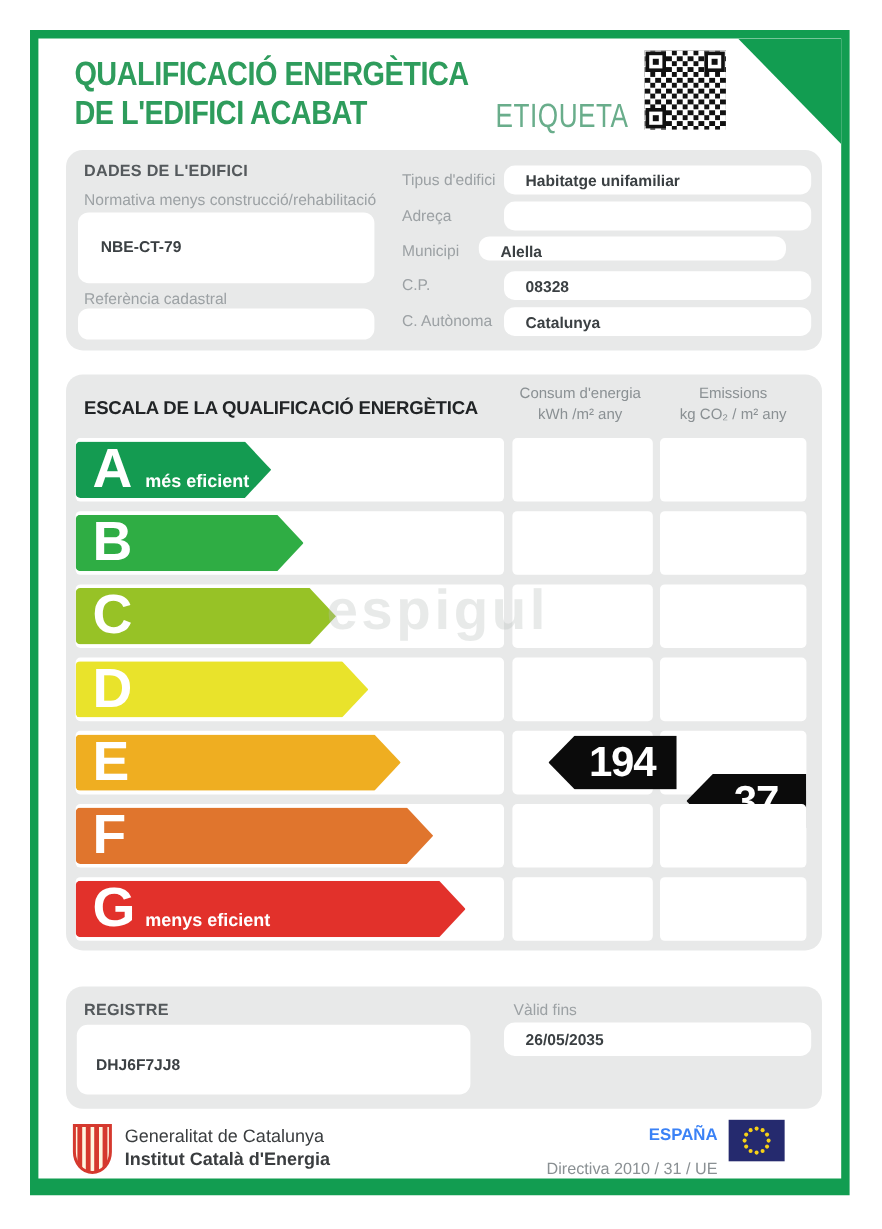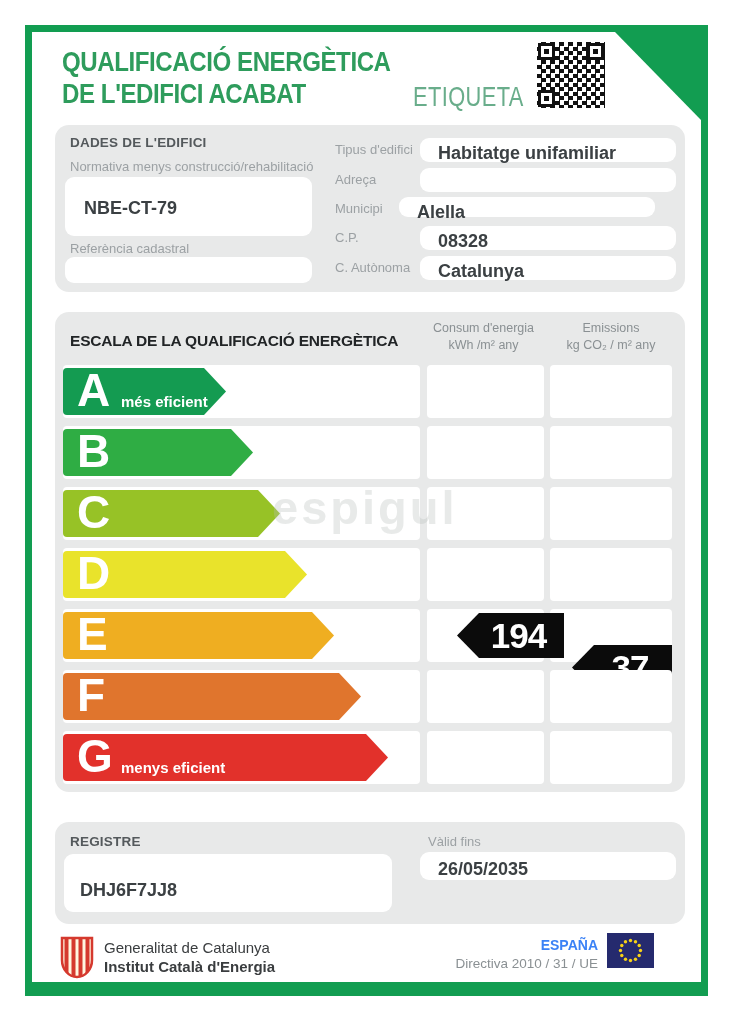--- a/index.html
+++ b/index.html
@@ -20,21 +20,21 @@
   .finder::before{content:"";position:absolute;left:3px;top:3px;width:5px;height:5px;background:#111;}
   .f-tl{left:1px;top:1px}.f-tr{right:1px;top:1px}.f-bl{left:1px;bottom:1px}
   
   .panel{position:absolute;left:23px;width:630px;background:var(--panel-gray,#E8E9E9);border-radius:14px;}
   .panel-dades{top:93px;height:167px;}
   .panel-escala{top:280px;height:480px;}
   .panel-registre{top:790px;height:102px;}
   .sec-title{position:absolute;font-size:13.5px;font-weight:700;color:#54595C;letter-spacing:.2px;}
   .lbl{position:absolute;font-size:13px;color:#9CA1A4;}
   .box{position:absolute;background:#fff;border-radius:9px;}
-  .val{font-size:18px;font-weight:700;color:#3B4043;}
+  .val{font-size:13px;font-weight:700;color:#3B4043;}
   
   .esc-title{position:absolute;left:15px;top:20px;font-size:15.5px;font-weight:700;color:#212426;letter-spacing:-.2px;}
   .col-head{position:absolute;top:8px;text-align:center;font-size:12.5px;color:#8A9093;line-height:17px;}
   .scale-row{position:absolute;left:0;right:0;height:53px;}
   .row-track{position:absolute;left:8px;top:0;width:357px;height:53px;background:#fff;border-radius:4px;}
   .cell{position:absolute;top:0;height:53px;background:#fff;border-radius:4px;}
   .cell-consum{left:372px;width:117px;}
   .cell-emiss{left:495px;width:122px;}
   .arrow{position:absolute;left:8px;top:3px;height:47px;border-radius:4px;
          clip-path:polygon(0 0,calc(100% - 22px) 0,100% 50%,calc(100% - 22px) 100%,0 100%);}
@@ -46,21 +46,21 @@
          font-size:35px;font-weight:700;letter-spacing:-1px;}
   .va-consum{left:402px;width:107px;}
   .va-emiss{left:517px;width:100px;margin-top:32px;}
   .watermark{position:absolute;left:240px;top:448px;font-size:47px;font-weight:700;color:rgba(185,190,186,.32);
          letter-spacing:3px;pointer-events:none;}
   
   .org-text{position:absolute;left:72px;top:906px;font-size:15px;color:#3A3D3F;line-height:19px;}
   .org-text .b{font-weight:700;}
   .esp{position:absolute;left:350px;top:905px;width:216px;text-align:right;}
   .esp .country{font-size:14px;font-weight:700;color:#3b82f6;}
-  .esp .dir{font-size:13.5px;color:#8A9093;margin-top:3px;}
+  .esp .dir{font-size:13.5px;color:#8A9093;margin-top:13px;}
   .shield{position:absolute;left:26px;top:903px;}
   .euflag{position:absolute;left:575px;top:901px;}
 </style>
 </head>
 <body>
 
 <div class="page">
   <div class="frame">
     <div class="corner-tri"></div>
 

